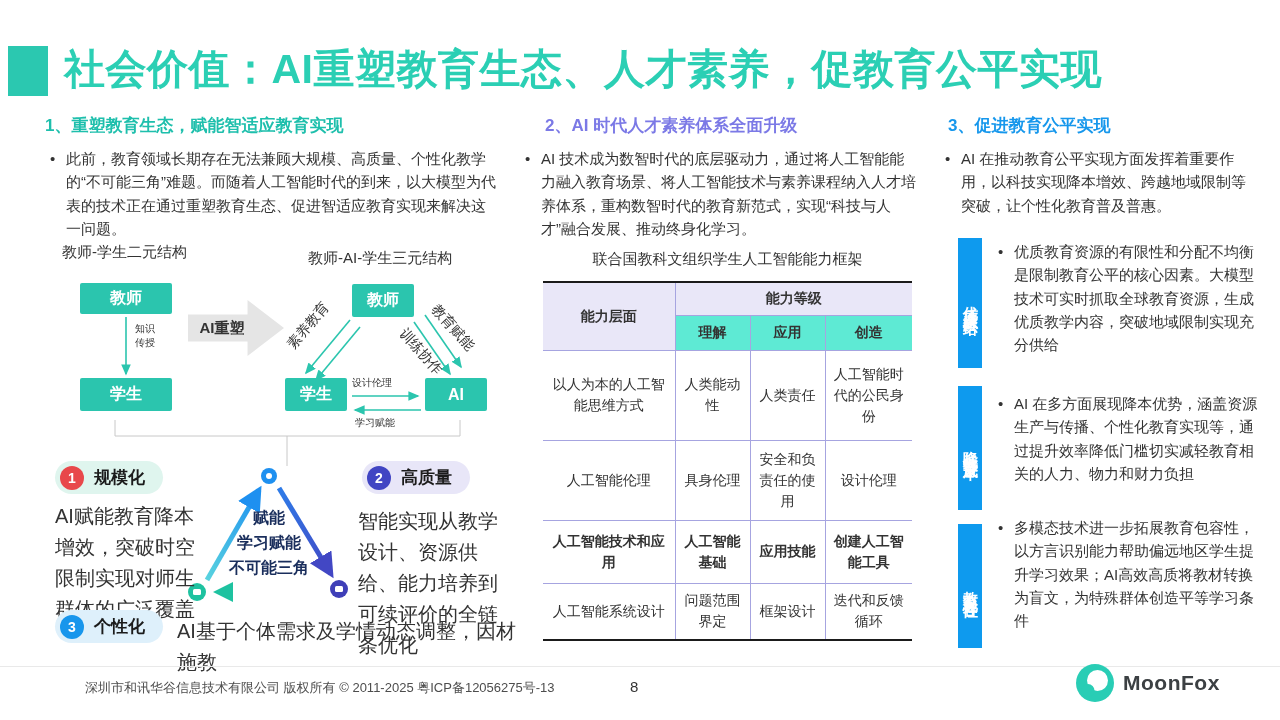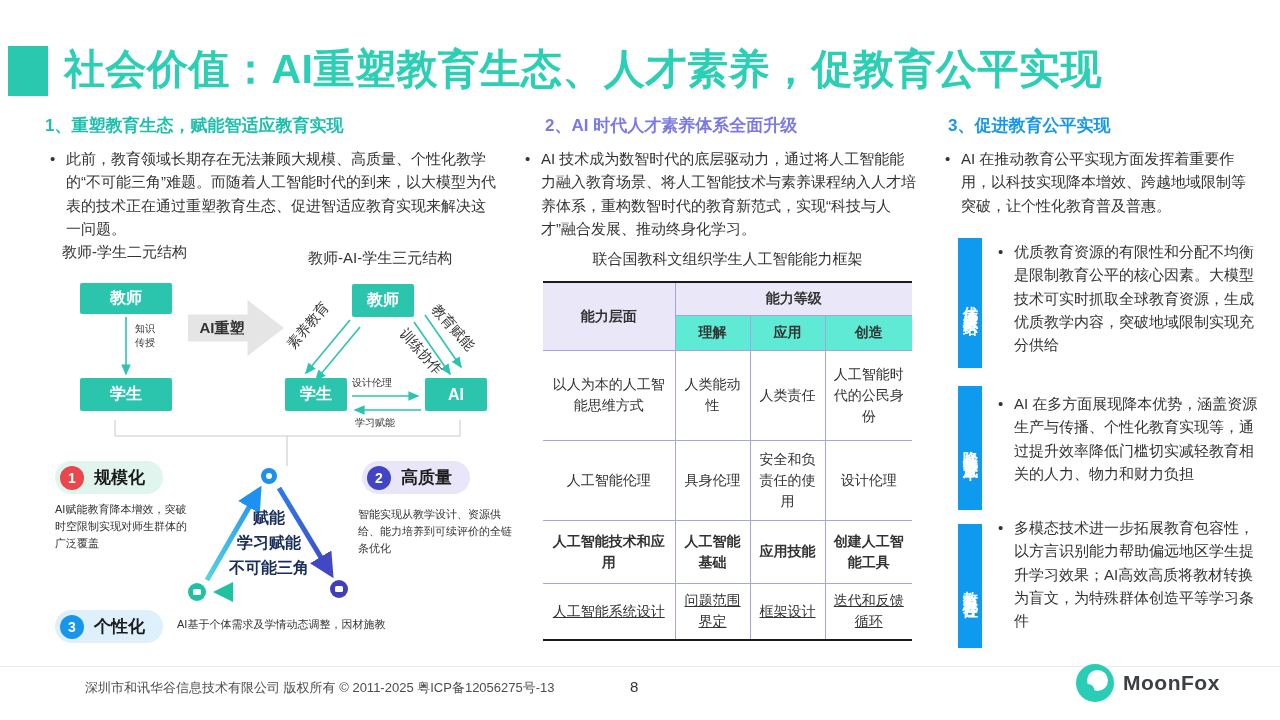--- a/index.html
+++ b/index.html
@@ -33,21 +33,21 @@
   .gray-arrow span{position:absolute;left:6px;top:50%;transform:translateY(-50%);width:56px;text-align:center;font-size:15px;font-weight:bold;color:#333;}
 
   
   .tri-text{left:203px;top:505px;width:132px;text-align:center;font-size:16px;font-weight:bold;color:#1A2E5C;line-height:25px;}
   .pill{position:absolute;display:inline-flex;align-items:center;gap:10px;height:33px;border-radius:17px;padding:0 18px 0 5px;}
   .pill .numball{width:24px;height:24px;border-radius:50%;color:#fff;font-size:14px;font-weight:bold;display:flex;align-items:center;justify-content:center;}
   .pill .plabel{font-size:17px;font-weight:bold;color:#1b1b1b;white-space:nowrap;}
   .p1{background:#DFF5EE;} .p1 .numball{background:#E8484B;}
   .p2{background:#E8E6F8;} .p2 .numball{background:#4145C3;}
   .p3{background:#DEF0FB;} .p3 .numball{background:#1896EC;}
-  .ptext{position:absolute;font-size:11px;line-height:1.55;color:#333;}
+  .ptext{position:absolute;font-size:20px;line-height:1.55;color:#333;}
 
   
   .tbl-caption{left:543px;top:250px;width:369px;text-align:center;font-size:15px;color:#333;}
   table.cap{border-collapse:collapse;table-layout:fixed;width:369px;border-top:2px solid #1b1b1b;border-bottom:2px solid #1b1b1b;}
   table.cap td{border:1px solid #A6A4E0;text-align:center;vertical-align:middle;font-size:14px;color:#333;line-height:1.5;padding:2px 6px;}
   table.cap td:first-child{border-left:none;}
   table.cap td:last-child{border-right:none;text-align:center;}
   table.cap tr.hd td{background:#E9E7F8;font-weight:bold;border-top:none;}
   table.cap tr.hd2 td{background:#5eead4;font-weight:bold;}
 
@@ -219,21 +219,21 @@
         <td>具身伦理</td>
         <td>安全和负责任的使用</td>
         <td>设计伦理</td>
       </tr>
       <tr style="height:63px;font-weight:bold;">
         <td>人工智能技术和应用</td>
         <td>人工智能基础</td>
         <td>应用技能</td>
         <td>创建人工智能工具</td>
       </tr>
-      <tr style="height:57px;text-decoration:underline;">
+      <tr style="height:57px;">
         <td>人工智能系统设计</td>
         <td>问题范围界定</td>
         <td>框架设计</td>
         <td>迭代和反馈循环</td>
       </tr>
     </tbody>
       </table>
   </div>
 
   <div class="abs bullet" style="left:945px;top:147px;width:310px;">

